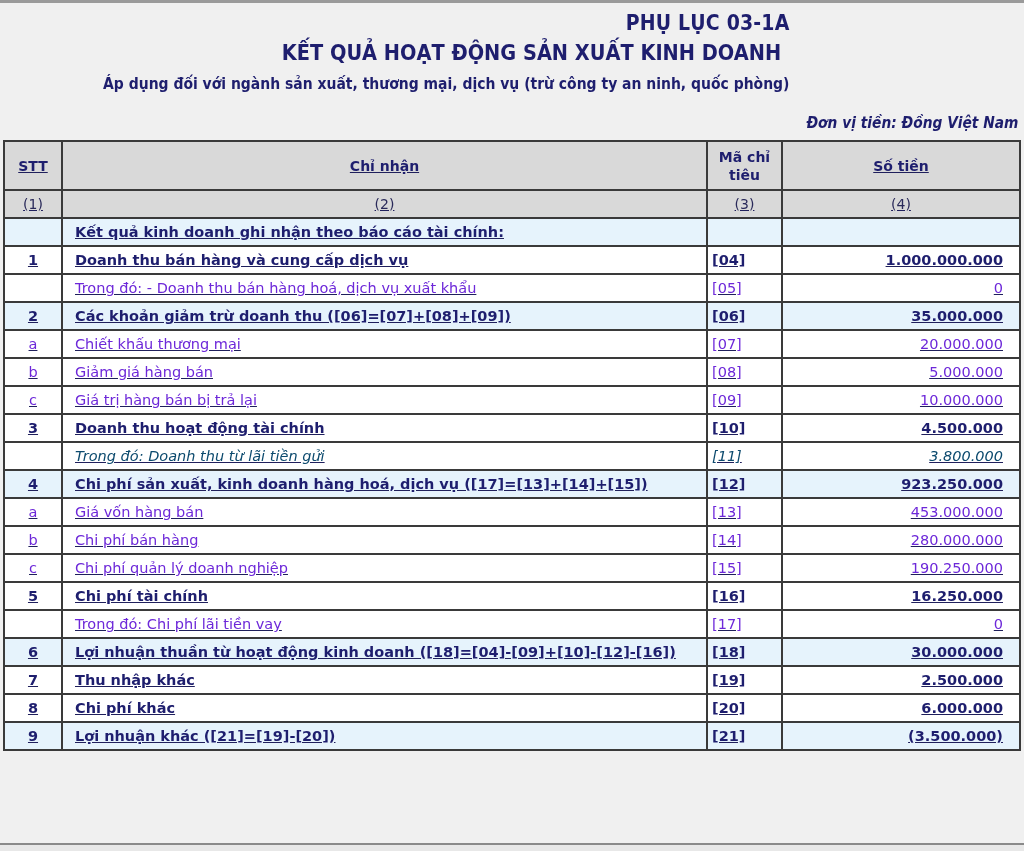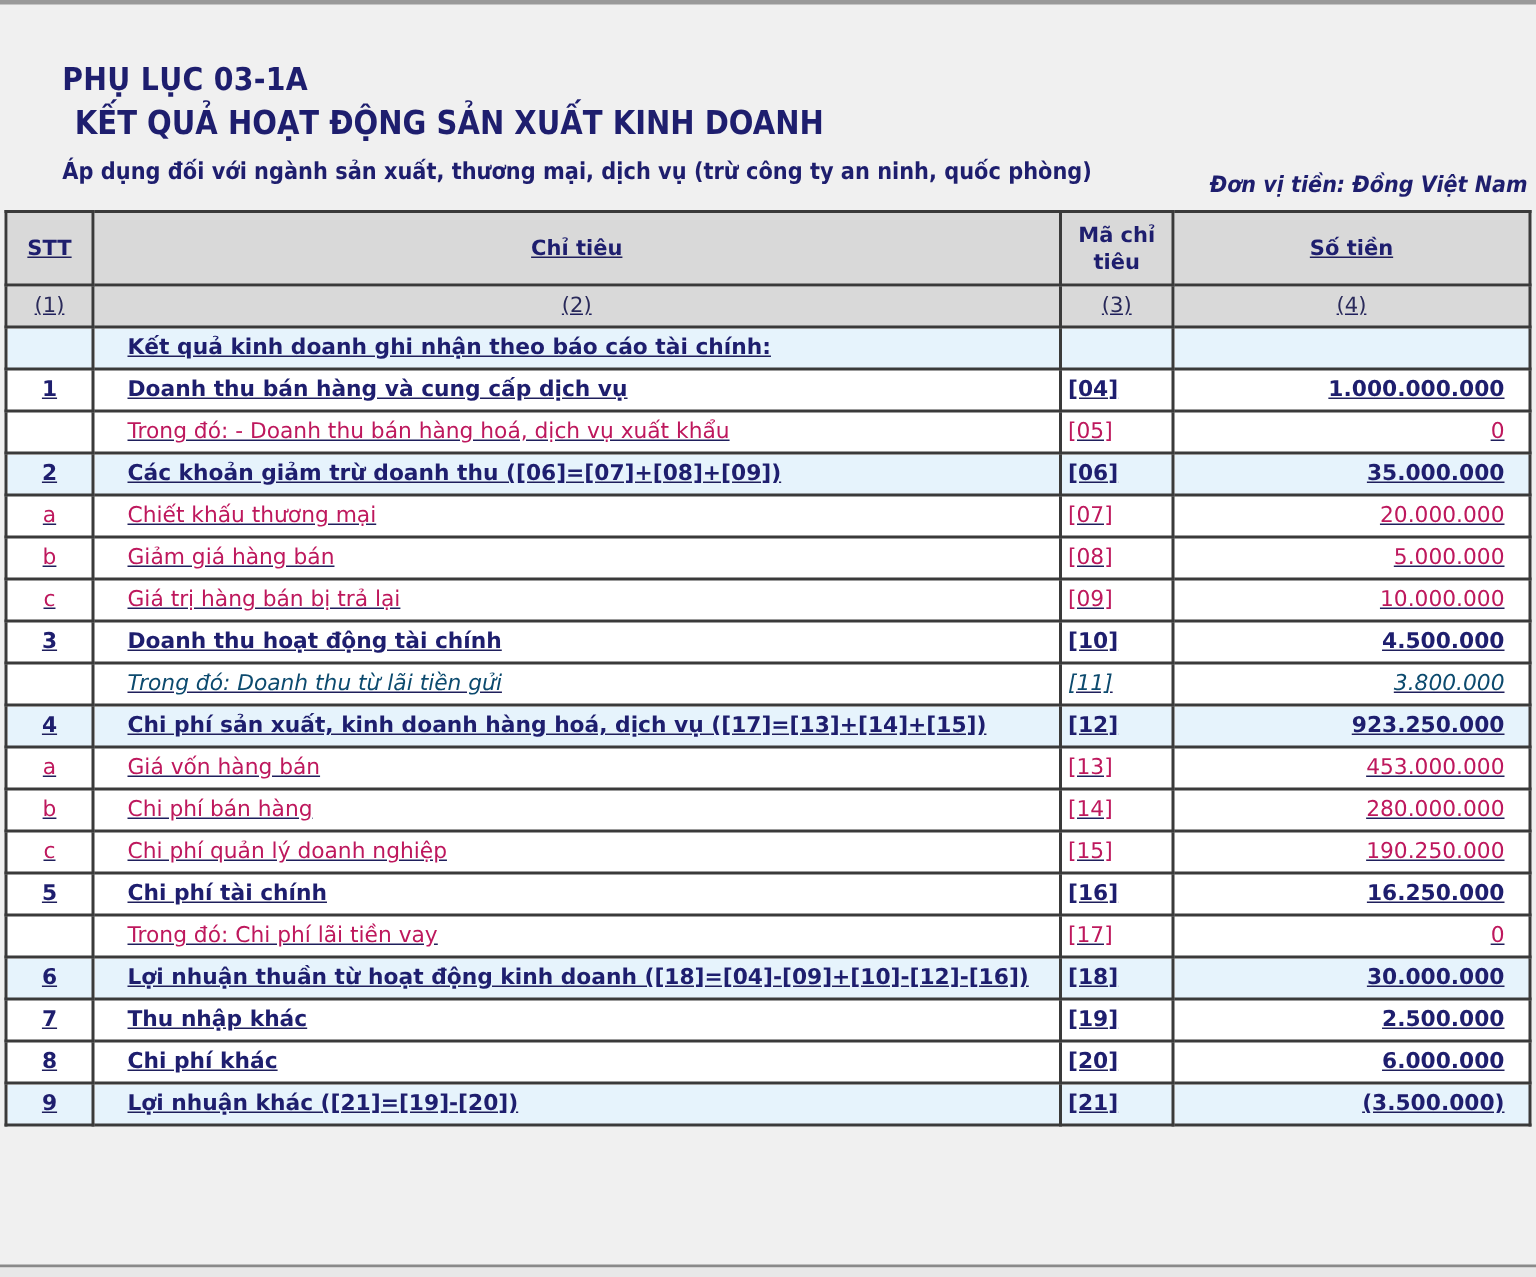--- a/index.html
+++ b/index.html
@@ -4,43 +4,43 @@
 <style>
   html, body { margin: 0; padding: 0; }
   body {
     width: 1024px; height: 851px; overflow: hidden;
     background: #f0f0f0;
     font-family: "DejaVu Sans", "Liberation Sans", sans-serif;
     color: #1f1f5c;
     position: relative;
   }
   .top-rule { position: absolute; left: 0; top: 0; width: 1024px; height: 3px; background: #9a9a9a; }
-  .title-block { position: absolute; left: 0; top: 8px; width: 831px; text-align: left; margin-top: 30px; }
+  .title-block { position: absolute; left: 0; top: 8px; width: 831px; text-align: right; }
   .t1 { font-size: 21px; font-weight: bold; color: #1e1e6e; letter-spacing: 0.2px; height: 30px; line-height: 30px; transform: scaleX(0.9); }
   .t2 { font-size: 22px; font-weight: bold; color: #1e1e6e; height: 30px; line-height: 30px; transform: scaleX(0.88); }
   .t3 { font-size: 15.5px; font-weight: bold; color: #1e1e6e; margin-top: 5px; height: 22px; line-height: 22px; transform: scaleX(0.9); }
   .unit { position: absolute; right: 6px; top: 114px; font-size: 15px; font-weight: bold; font-style: italic; color: #1e1e6e; transform: scaleX(0.92); transform-origin: right center; }
   table {
     position: absolute; left: 3px; top: 140px;
     width: 1016px; border-collapse: collapse; table-layout: fixed;
     background: #ffffff;
     text-decoration: underline;
   }
   td, th { border: 2px solid #3a3a3a; padding: 0 4px; overflow: hidden; white-space: nowrap; }
   th { background: #d9d9d9; color: #1e1e6e; font-size: 14px; font-weight: bold; height: 47px; line-height: 18px; }
   tr.sub td { background: #d9d9d9; text-align: center; font-size: 14px; height: 26px; color: #2a2a5a; }
   tr.row td { height: 26px; font-size: 14.5px; }
   tr.row.hl td { background: #e6f3fc; }
   tr.row.bold td { font-weight: bold; color: #1e1e6e; }
-  tr.row.normal td { color: #be185d; font-weight: normal; }
+  tr.row.normal td { color: #6d28d9; font-weight: normal; }
   tr.row.italic td { font-style: italic; color: #0c4a6e; }
   td.stt { text-align: center; }
   td.code { text-align: left; }
   td.amt { text-align: right; padding-right: 16px; }
-  td.name { padding-left: 22px; }
+  td.name { padding-left: 12px; }
   .bottom-rule { position: absolute; left: 0; top: 843px; width: 1024px; height: 2px; background: #8a8a8a; }
   .bottom-band { position: absolute; left: 0; top: 845px; width: 1024px; height: 6px; background: #e8e8e8; }
 </style>
 </head>
 <body>
 
 <div class="top-rule"></div>
 
 <div class="title-block">
   <div class="t1">PHỤ LỤC 03-1A</div>
@@ -53,21 +53,21 @@
 <table>
   <colgroup>
     <col style="width:58px">
     <col style="width:645px">
     <col style="width:75px">
     <col style="width:238px">
   </colgroup>
   <thead>
     <tr>
       <th>STT</th>
-      <th>Chỉ tiêu</th>
+      <th>Chỉ nhận</th>
       <th style="white-space:normal;"><span style="display:inline-block;width:60px;">Mã chỉ tiêu</span></th>
       <th>Số tiền</th>
     </tr>
     <tr class="sub">
       <td>(1)</td>
       <td>(2)</td>
       <td>(3)</td>
       <td>(4)</td>
     </tr>
   </thead>

